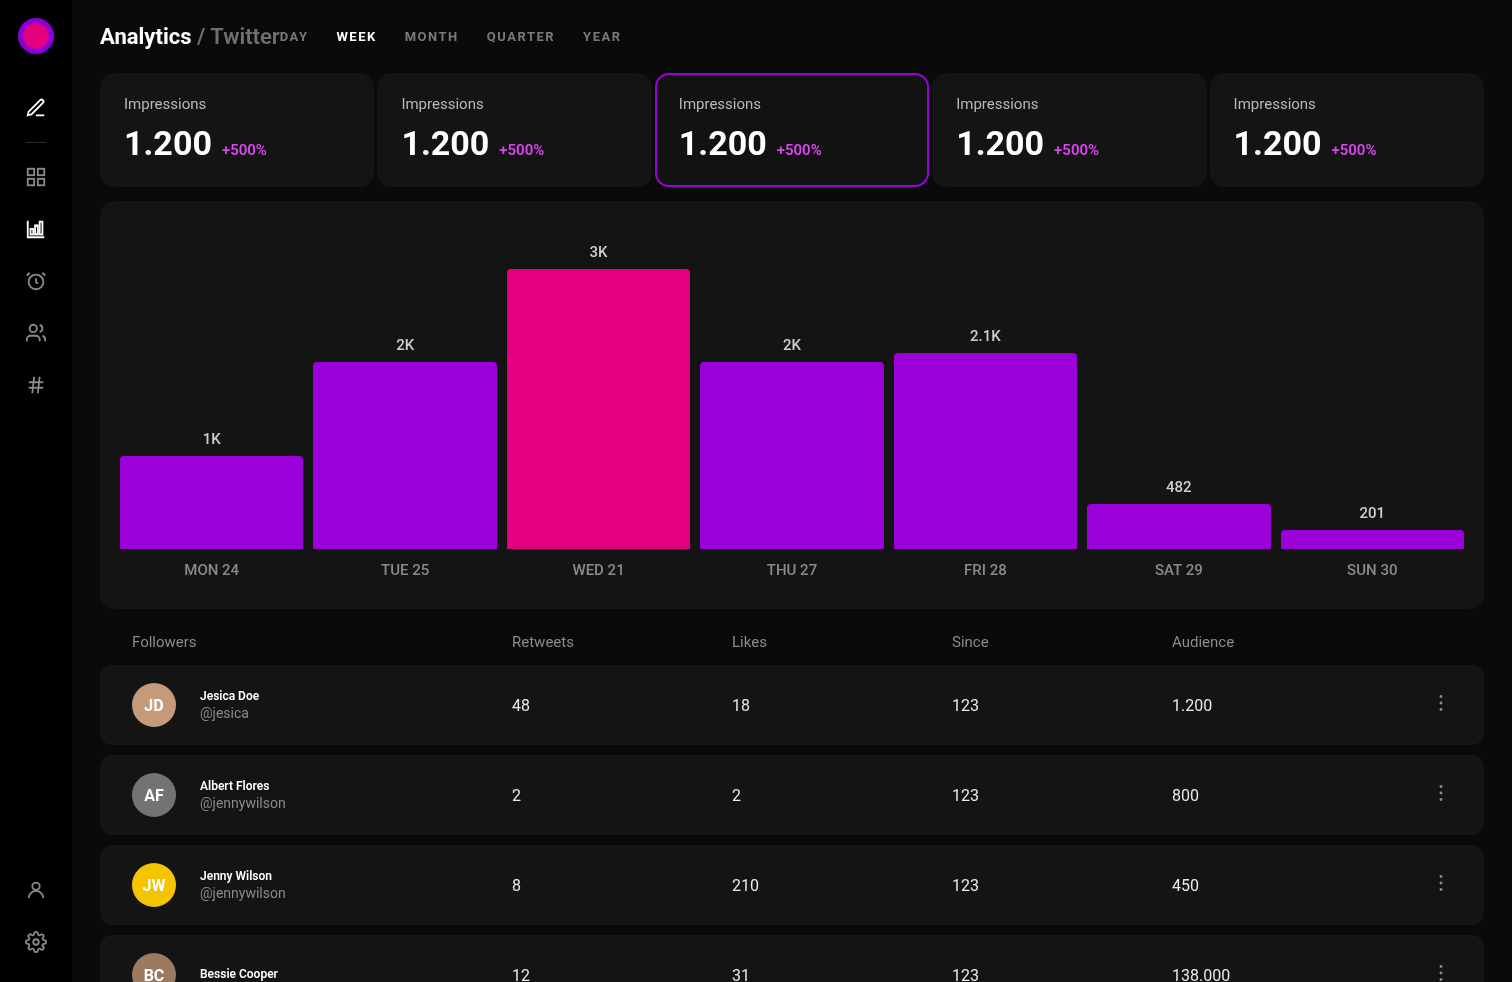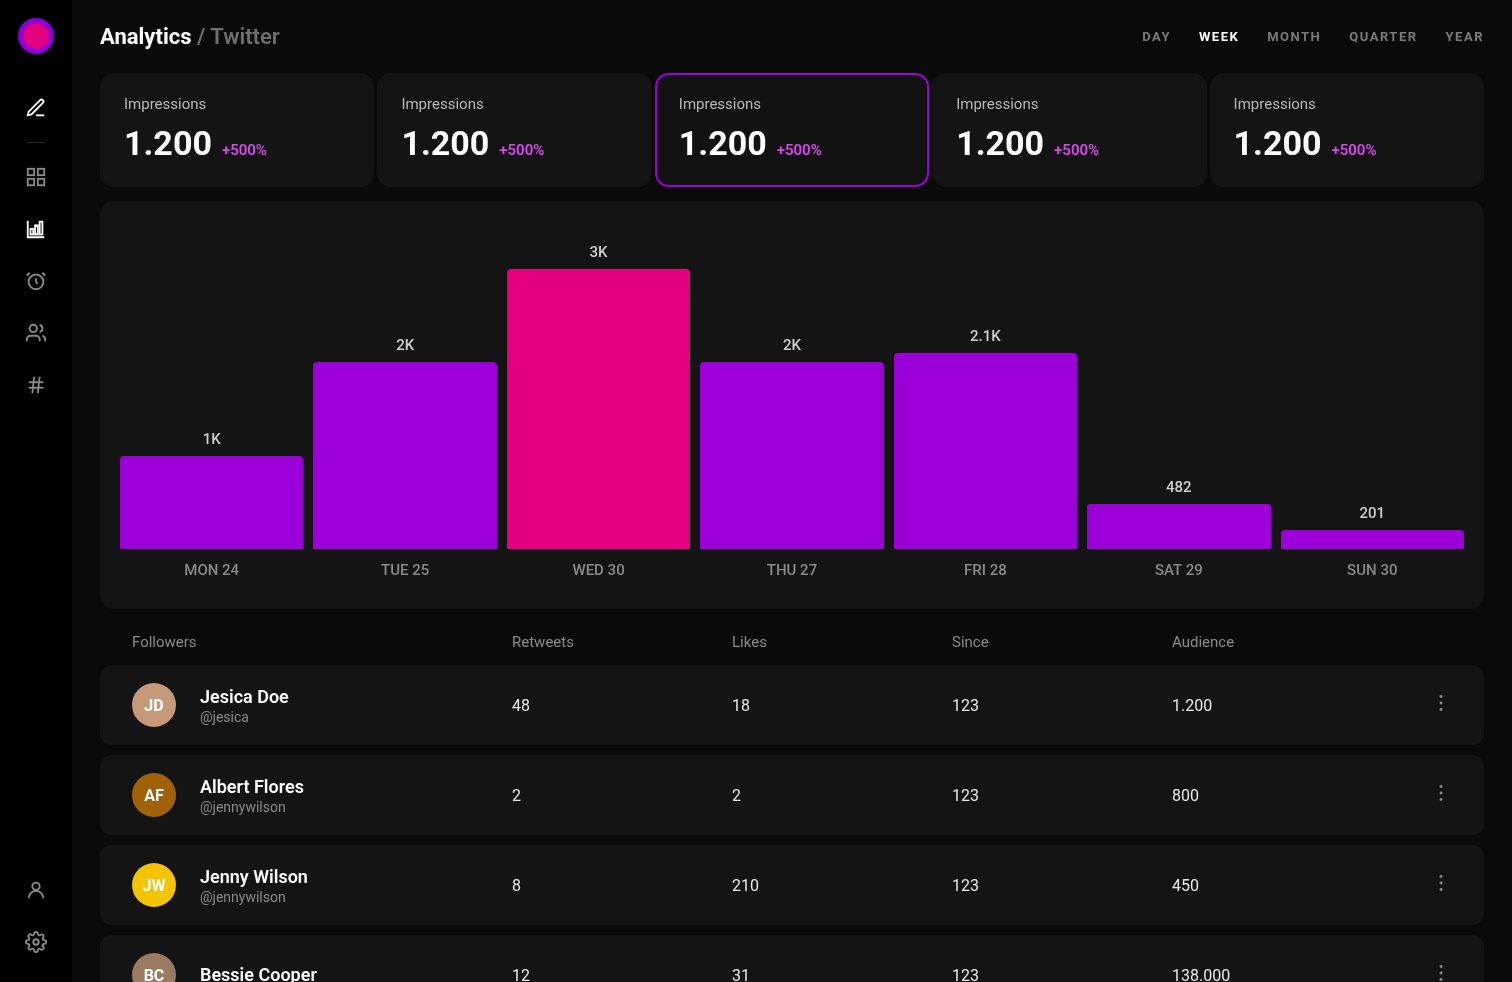--- a/index.html
+++ b/index.html
@@ -43,21 +43,21 @@
 
   
   .main {
     flex: 1;
     background: #0a0a0a;
     padding: 24px 28px 0 28px;
     overflow-y: auto;
   }
 
   
-  .header { display: flex; align-items: center; justify-content: space-between; margin-bottom: 24px; }
+  .header { display: flex; align-items: center; margin-bottom: 24px; }
   .title { font-size: 22px; font-weight: 700; }
   .title .crumb { color: #6f6f6f; font-weight: 600; }
   .range { display: flex; gap: 28px; }
   .range-item {
     font-size: 13px; font-weight: 700; letter-spacing: 1.5px;
     color: #7a7a7a; cursor: pointer; text-transform: uppercase;
   }
   .range-item.active { color: #fff; }
 
   
@@ -123,21 +123,21 @@
     border-radius: 12px;
     padding: 18px 32px;
     margin-bottom: 10px;
   }
   .user { display: flex; align-items: center; gap: 24px; }
   .avatar {
     width: 44px; height: 44px; border-radius: 50%;
     display: flex; align-items: center; justify-content: center;
     font-weight: 700; font-size: 16px; color: #fff;
   }
-  .user .name { font-weight: 600; font-size: 18px; }
+  .user .name { font-weight: 600; font-size: 12px; }
   .user .handle { color: #8a8a8a; font-size: 14px; margin-top: 2px; }
   .cell { font-size: 16px; color: #e9e9e9; }
   .more { color: #8a8a8a; cursor: pointer; text-align: right; }
 
   svg { width: 22px; height: 22px; }
 </style>
 </head>
 <body>
 
 <div class="app">
@@ -275,21 +275,21 @@
             <div class="bar" style="height: 45px;"></div>
           </div>
           <div class="bar-wrap">
             <div class="bar-label">201</div>
             <div class="bar" style="height: 19px;"></div>
           </div>
         </div>
       <div class="xlabels" id="xlabels">
           <div class="xlabel">MON 24</div>
           <div class="xlabel">TUE 25</div>
-          <div class="xlabel">WED 30</div>
+          <div class="xlabel">WED 21</div>
           <div class="xlabel">THU 27</div>
           <div class="xlabel">FRI 28</div>
           <div class="xlabel">SAT 29</div>
           <div class="xlabel">SUN 30</div>
         </div>
     </div>
 
     <div class="table">
       <div class="thead">
         <div>Followers</div>
@@ -313,21 +313,21 @@
             <div class="cell">123</div>
             <div class="cell">1.200</div>
             <div class="more"><svg viewBox="0 0 24 24" fill="currentColor" width="18" height="18">
                 <circle cx="12" cy="5" r="1.6"></circle>
                 <circle cx="12" cy="12" r="1.6"></circle>
                 <circle cx="12" cy="19" r="1.6"></circle>
               </svg></div>
           </div>
           <div class="trow">
             <div class="user">
-              <div class="avatar" style="background:#a16207">AF</div>
+              <div class="avatar" style="background:#737373">AF</div>
               <div>
                 <div class="name">Albert Flores</div>
                 <div class="handle">@jennywilson</div>
               </div>
             </div>
             <div class="cell">2</div>
             <div class="cell">2</div>
             <div class="cell">123</div>
             <div class="cell">800</div>
             <div class="more"><svg viewBox="0 0 24 24" fill="currentColor" width="18" height="18">

